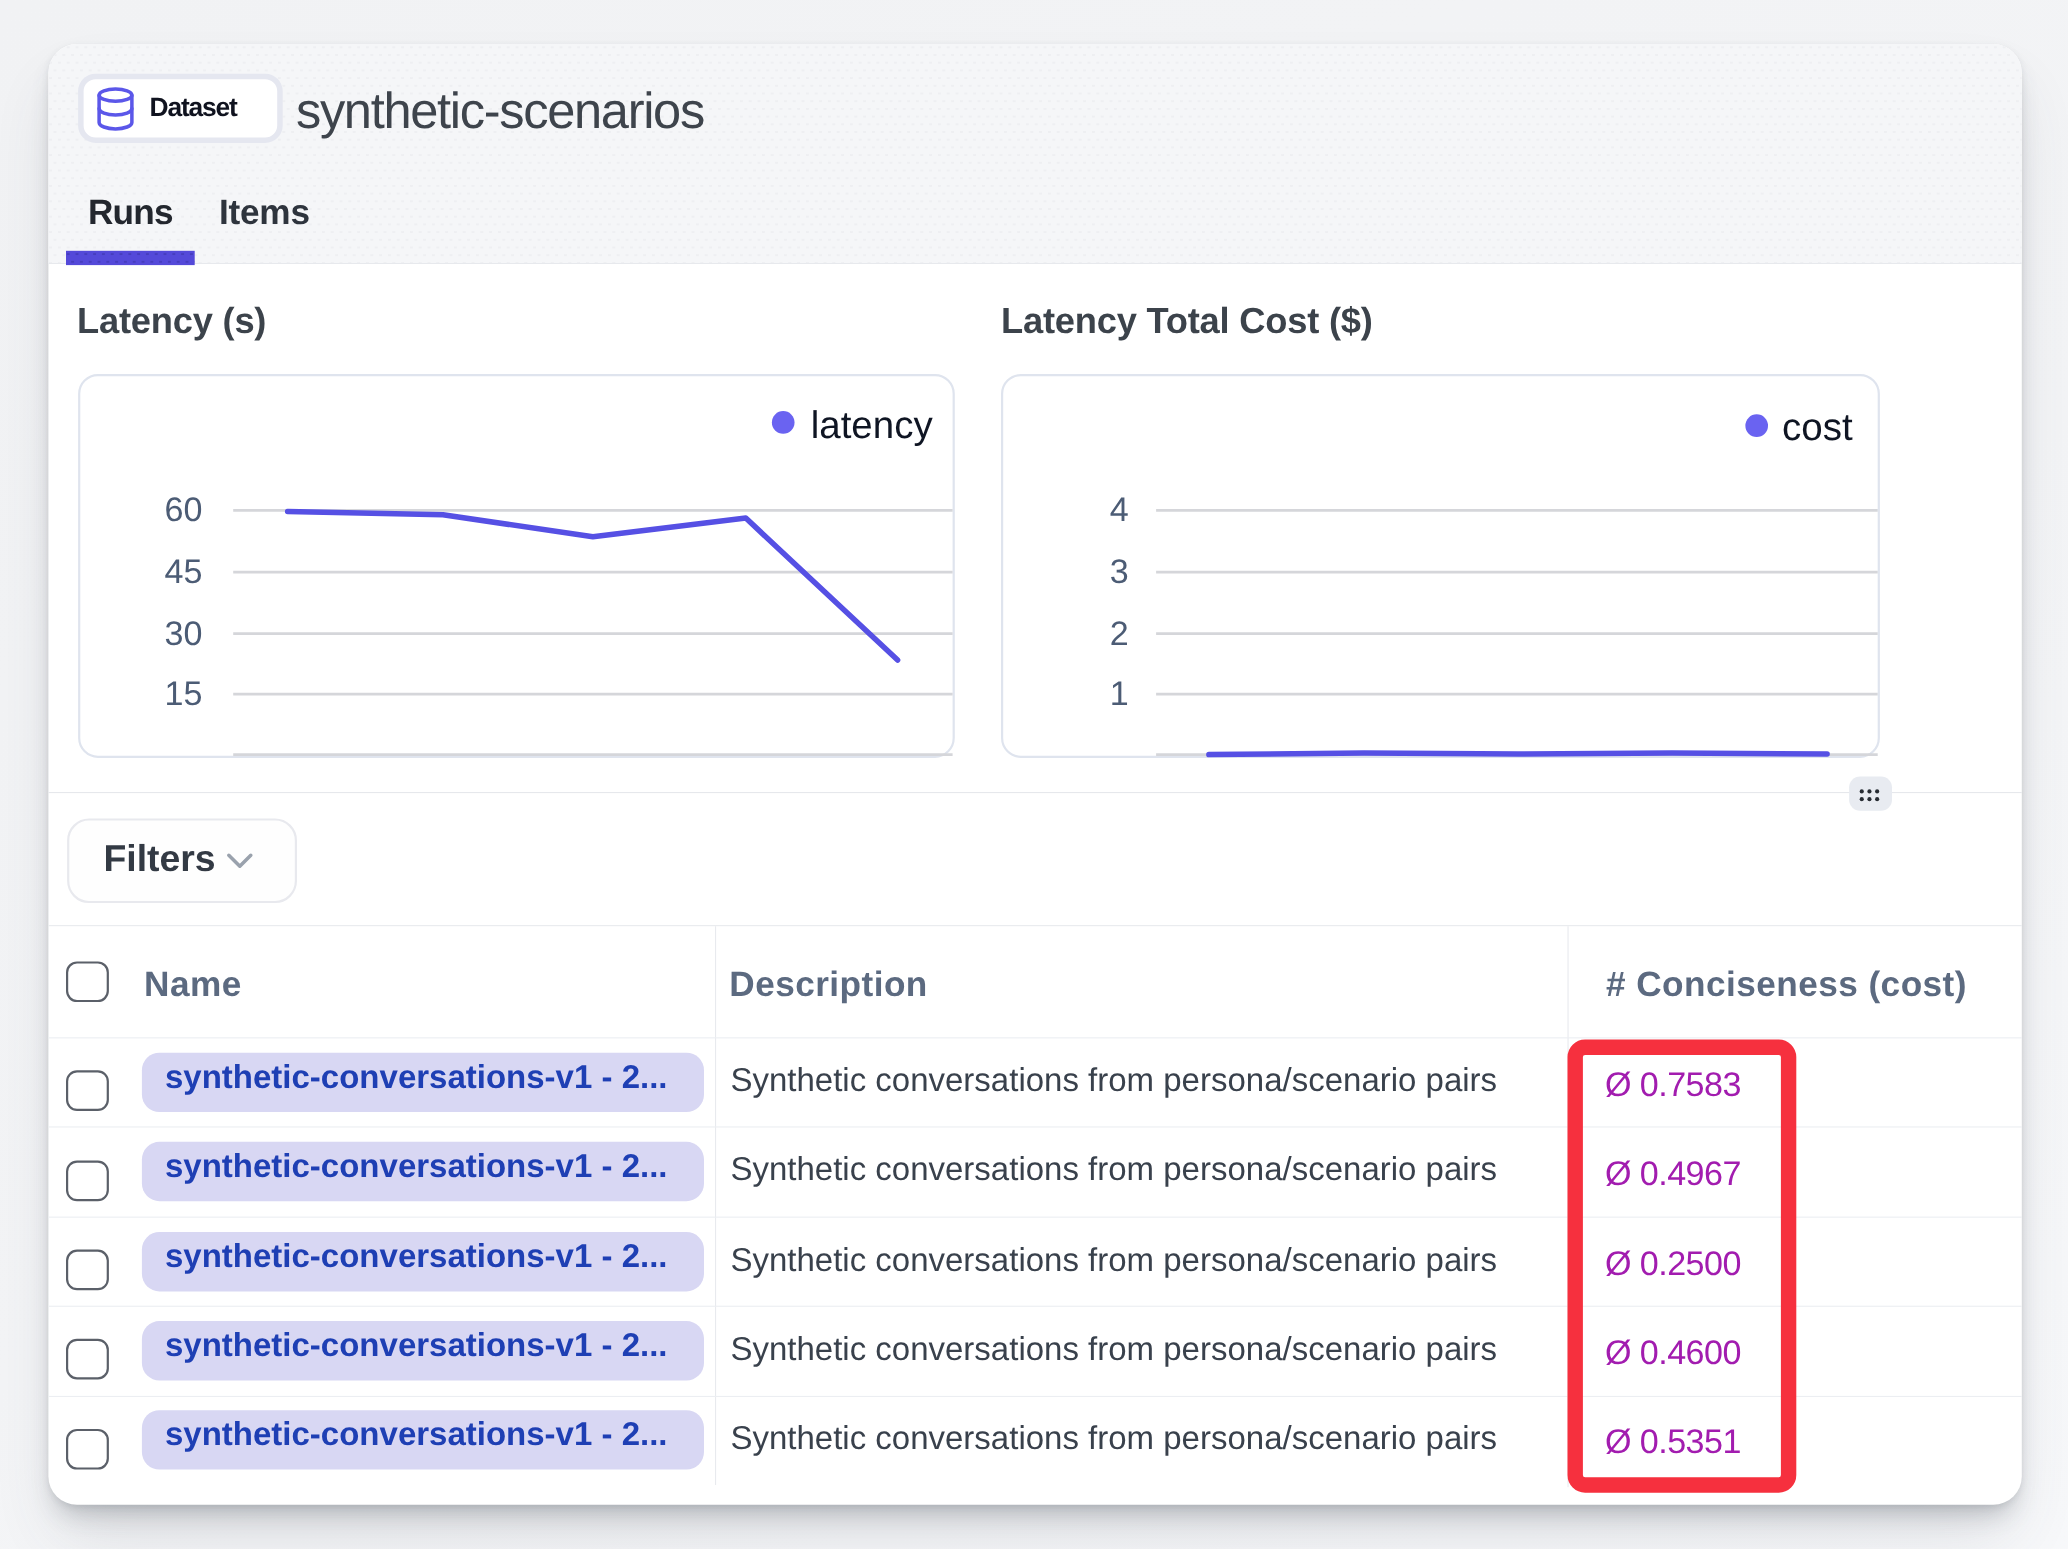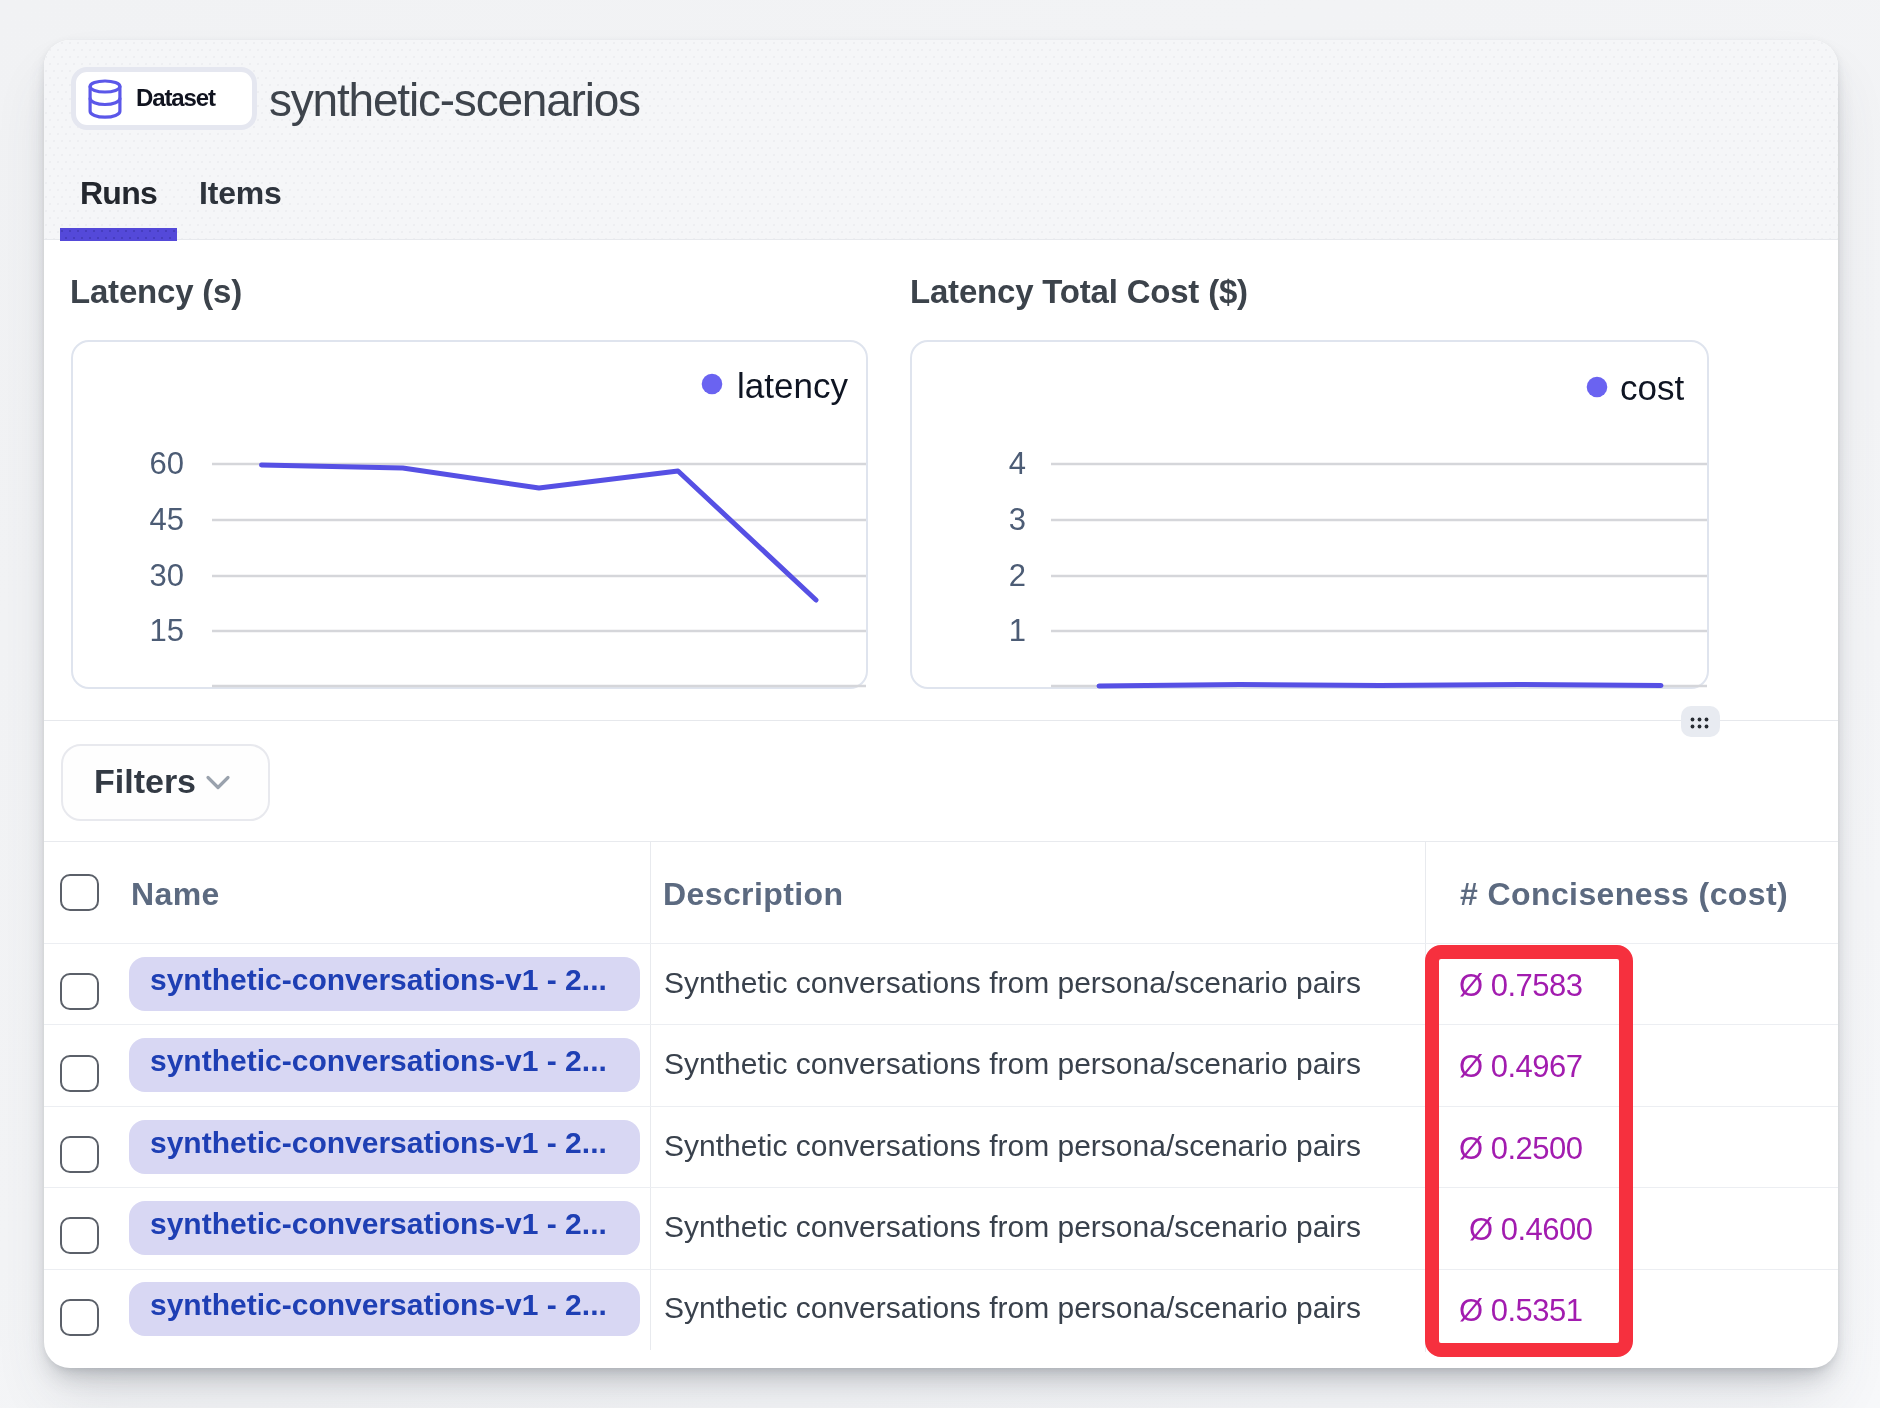--- a/index.html
+++ b/index.html
@@ -152,21 +152,21 @@
 <div class="cb" style="top:1136.0px;"></div>
 <div class="pill" style="top:1119.5px;"></div>
 <div class="pilltxt" style="top:1125.5px;">synthetic-conversations-v1 - 2...</div>
 <div class="desc" style="top:1128.5px;">Synthetic conversations from persona/scenario pairs</div>
 <div class="val" style="top:1130.5px;">Ø 0.2500</div>
 <div class="rowline" style="top:1187.2px;"></div>
 <div class="cb" style="top:1217.4px;"></div>
 <div class="pill" style="top:1200.9px;"></div>
 <div class="pilltxt" style="top:1206.9px;">synthetic-conversations-v1 - 2...</div>
 <div class="desc" style="top:1209.9px;">Synthetic conversations from persona/scenario pairs</div>
-<div class="val" style="top:1211.9px;margin-left:10px;">Ø 0.4600</div>
+<div class="val" style="top:1211.9px;">Ø 0.4600</div>
 <div class="rowline" style="top:1268.6px;"></div>
 <div class="cb" style="top:1298.8px;"></div>
 <div class="pill" style="top:1282.3px;"></div>
 <div class="pilltxt" style="top:1288.3px;">synthetic-conversations-v1 - 2...</div>
 <div class="desc" style="top:1291.3px;">Synthetic conversations from persona/scenario pairs</div>
 <div class="val" style="top:1293.3px;">Ø 0.5351</div>
 </div>
 <div class="redbox"></div>
 
 </body></html>

